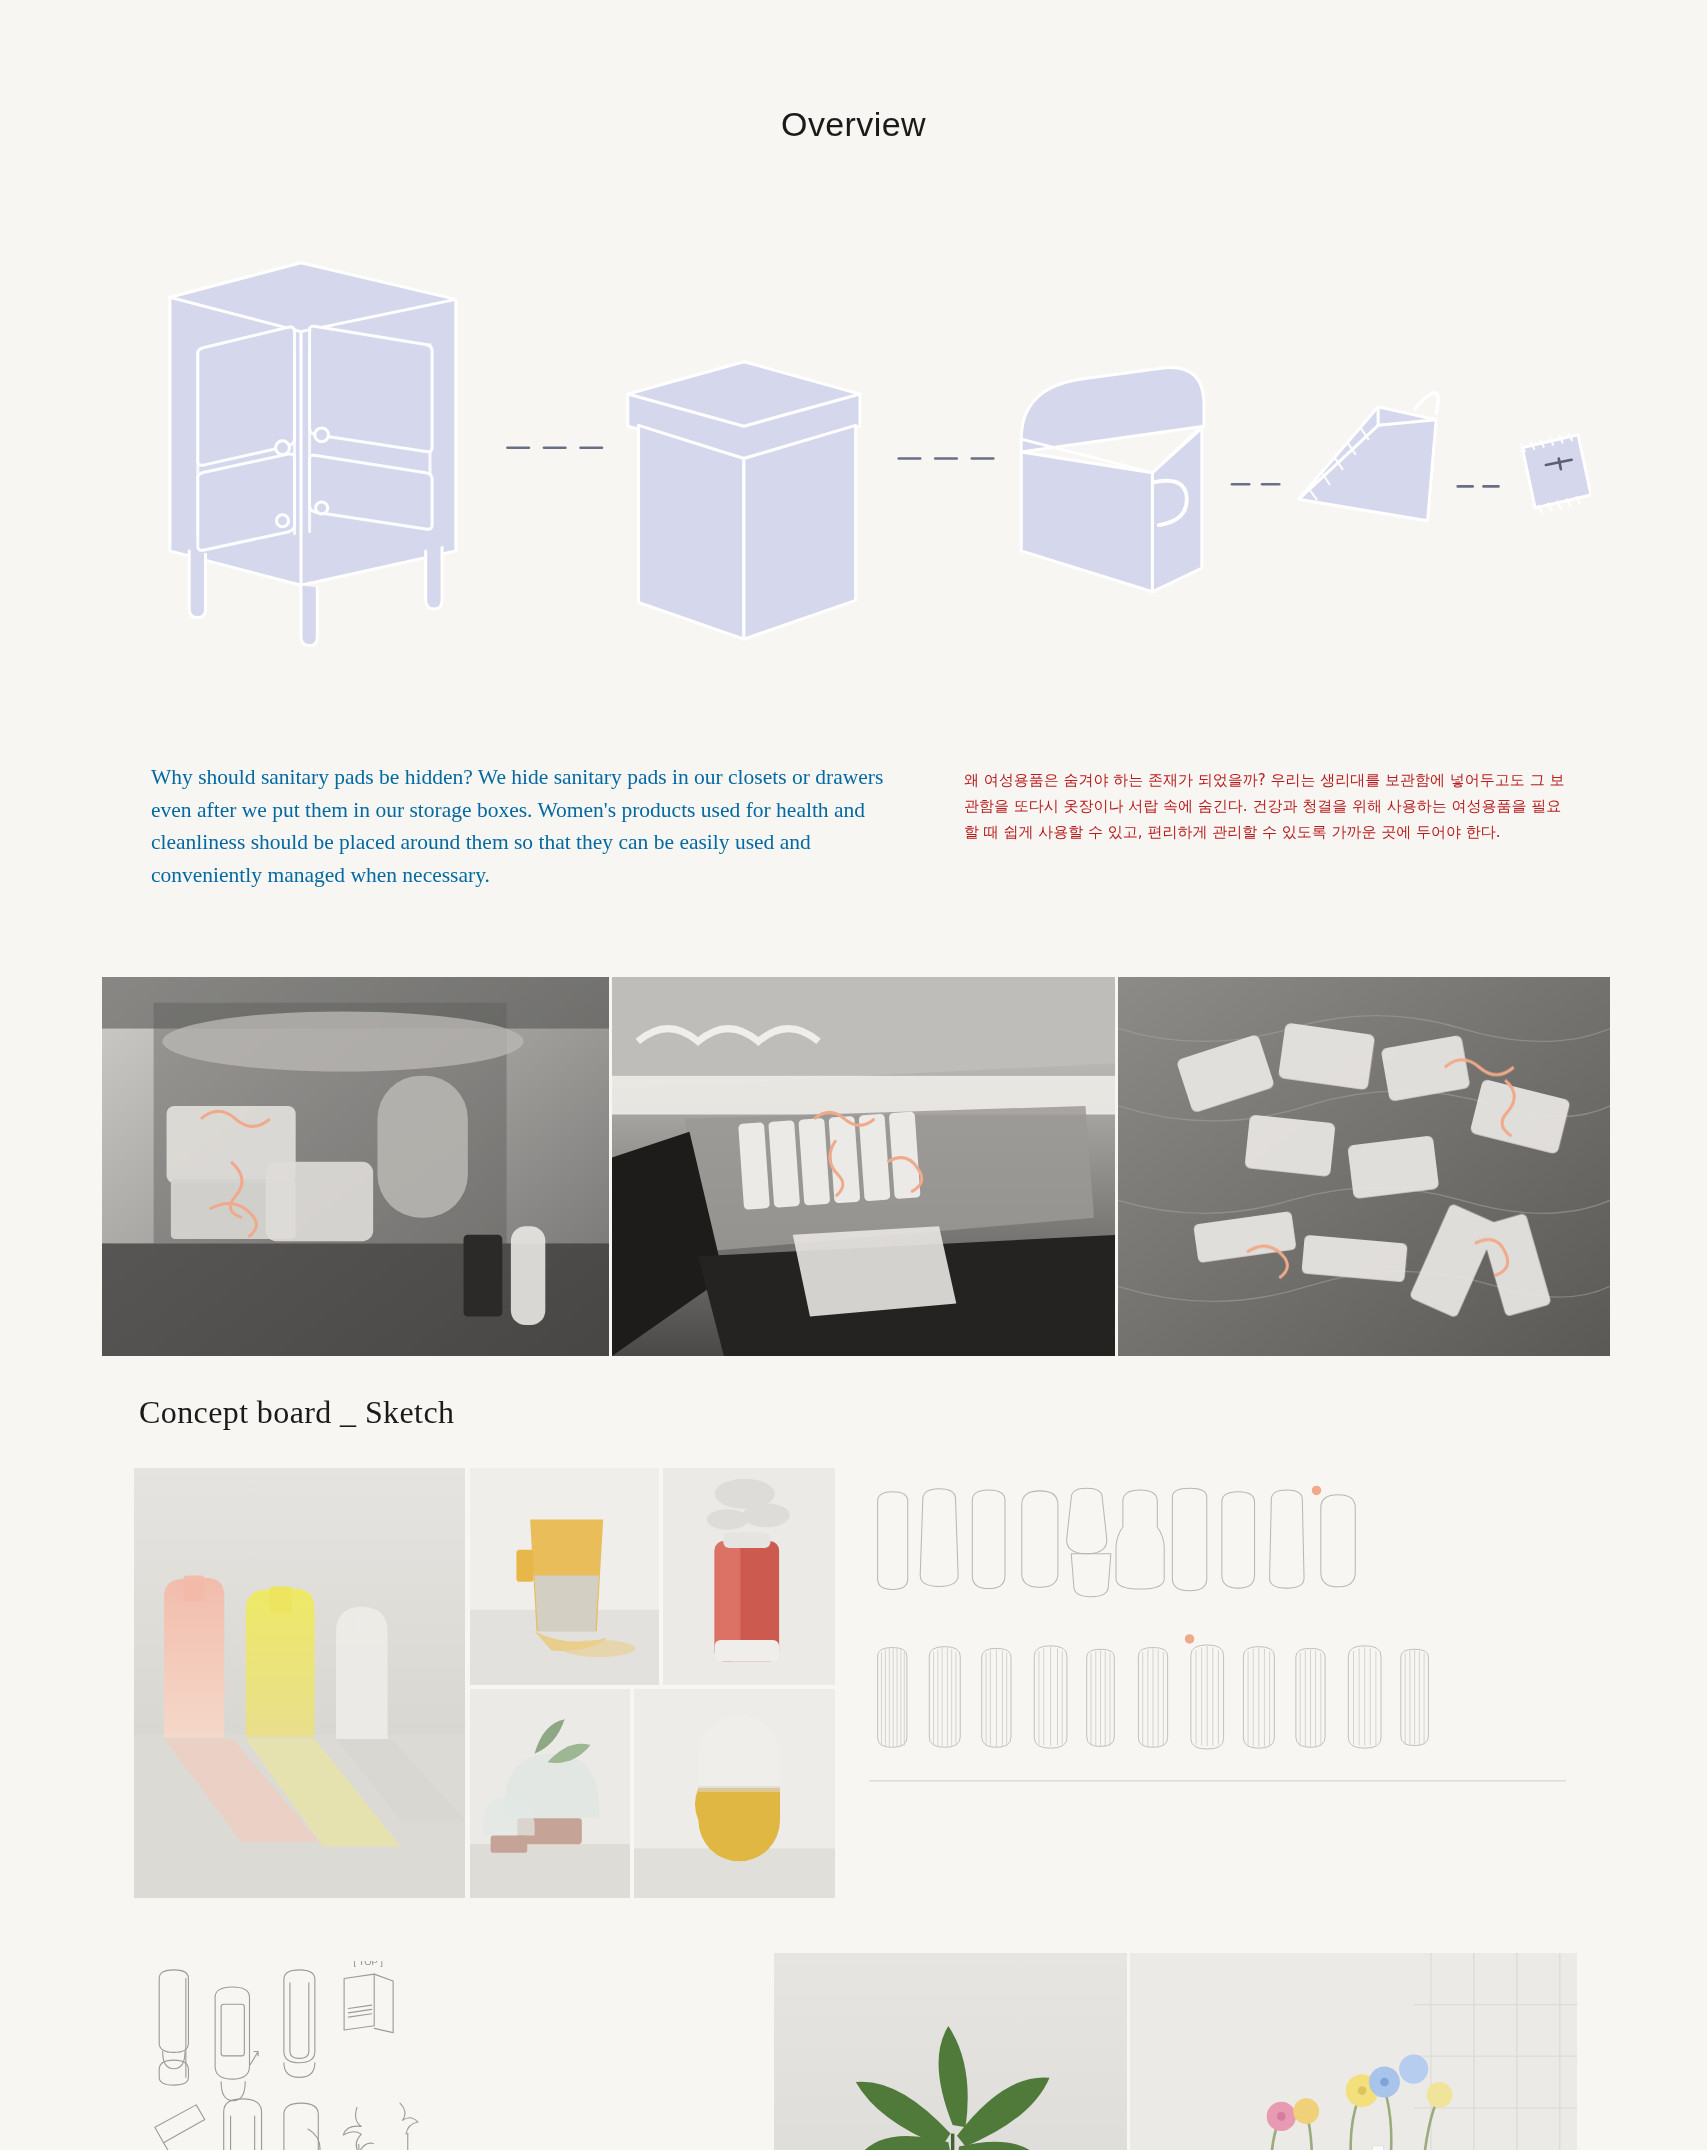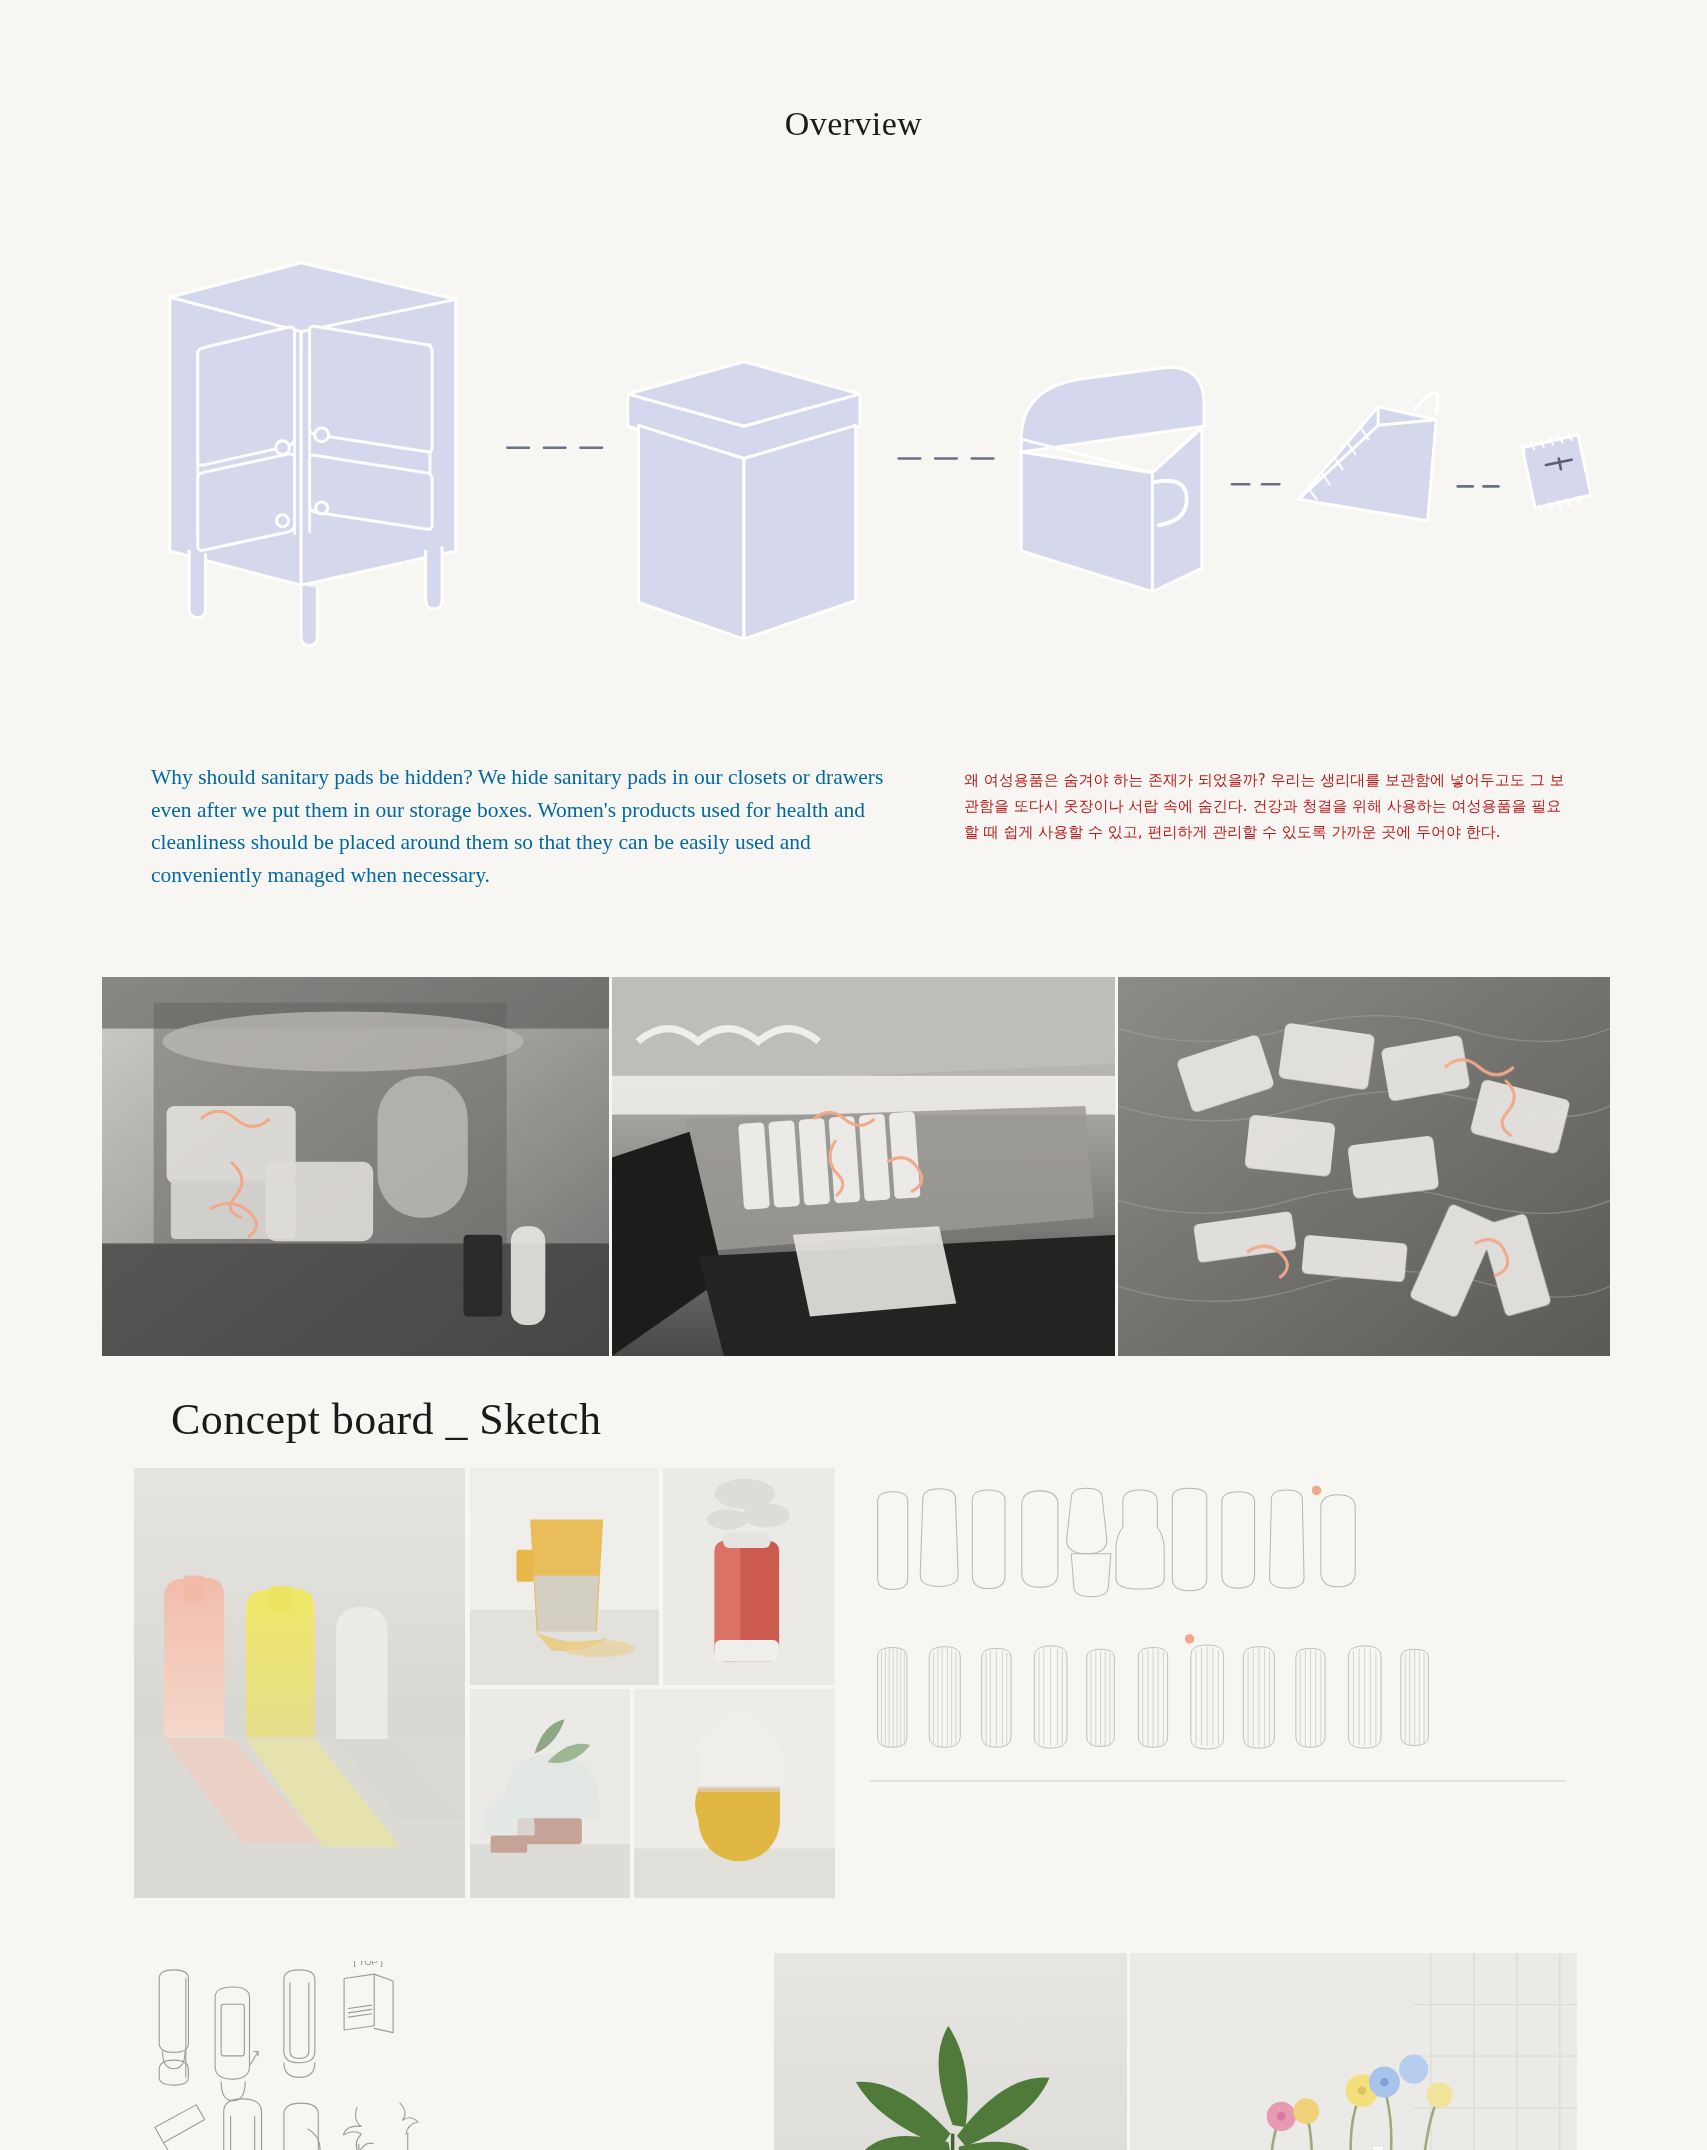--- a/index.html
+++ b/index.html
@@ -24,21 +24,21 @@
   
   .overview-title {
     position: absolute;
     top: 105px;
     left: 0;
     width: 100%;
     text-align: center;
     font-size: 34px;
     letter-spacing: 0.4px;
     color: #1a1a1a;
-    font-family: Liberation Serif, serif;
+    font-family: Liberation Sans, sans-serif;
   }
 
   
   .diagram {
     position: absolute;
     top: 224px;
     left: 129px;
     width: 1462px;
     height: 456px;
   }
@@ -82,24 +82,23 @@
   }
   .ph1 { left: 0px;    width: 507px; height: 379px; }
   .ph2 { left: 507px; width: 507px; height: 379px; border-left: 3.4px solid #f7f6f3; }
   .ph3 { left: 1013px; width: 492px; height: 379px; border-left: 3.4px solid #f7f6f3; }
 
   
   .concept-title {
     position: absolute;
     top: 1394px;
     left: 139px;
-    font-size: 44px;
+    font-size: 32px;
     letter-spacing: 0.4px;
     color: #1a1a1a;
-    margin-left: 32px;
   }
 
   
   .cb-big   { position: absolute; top: 1468px; left: 134px;  width: 331px;  height: 430px; overflow: hidden; }
   .cb-tl    { position: absolute; top: 1468px; left: 470px; width: 189px;  height: 217px;  overflow: hidden; }
   .cb-tr    { position: absolute; top: 1468px; left: 663px; width: 172px;  height: 217px;  overflow: hidden; }
   .cb-bl    { position: absolute; top: 1689px; left: 470px; width: 160px;  height: 209px;  overflow: hidden; }
   .cb-br    { position: absolute; top: 1689px; left: 634px; width: 201px;  height: 209px;  overflow: hidden; }
 
   

